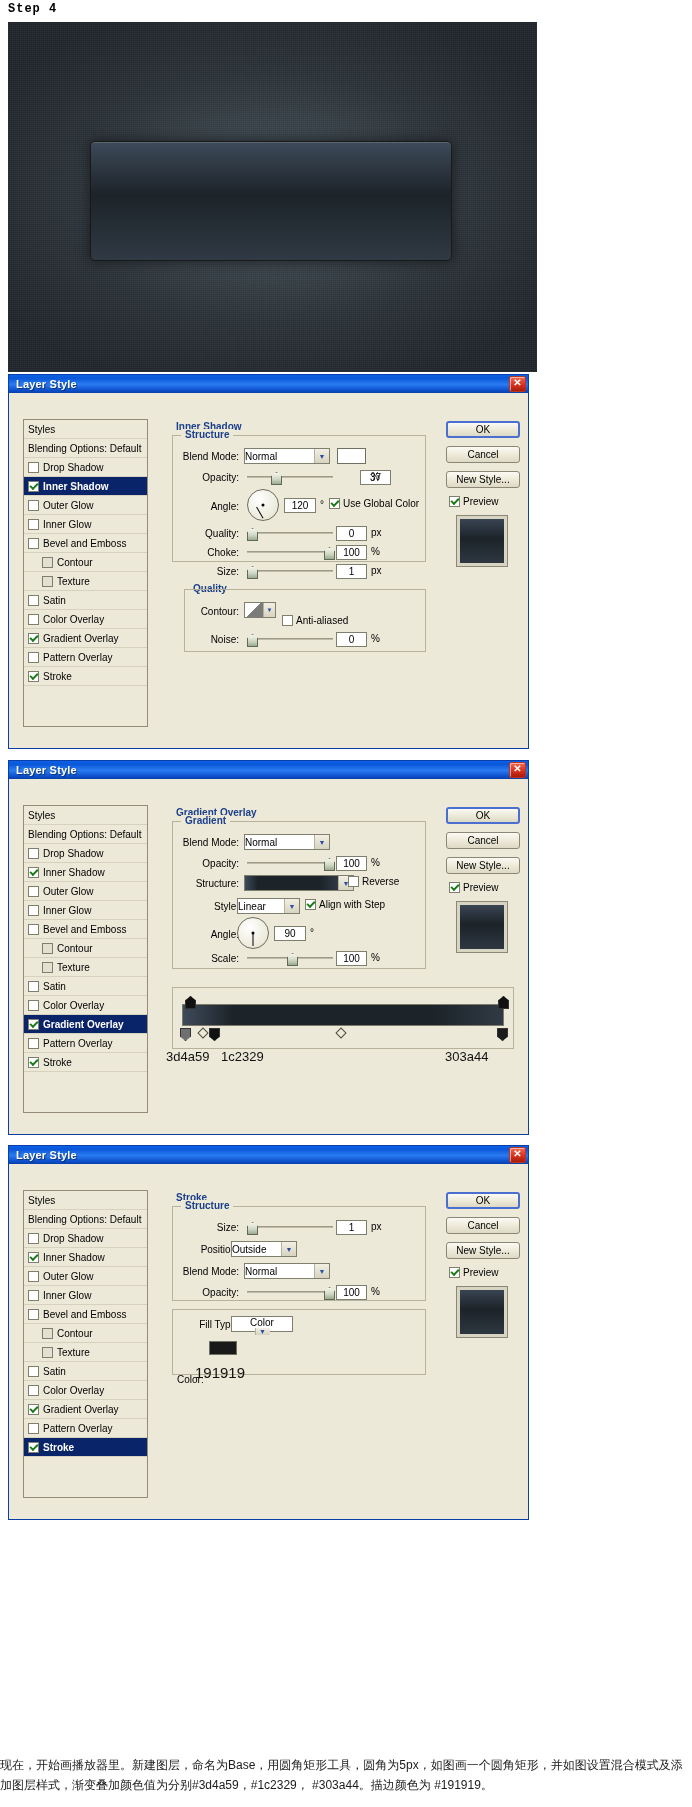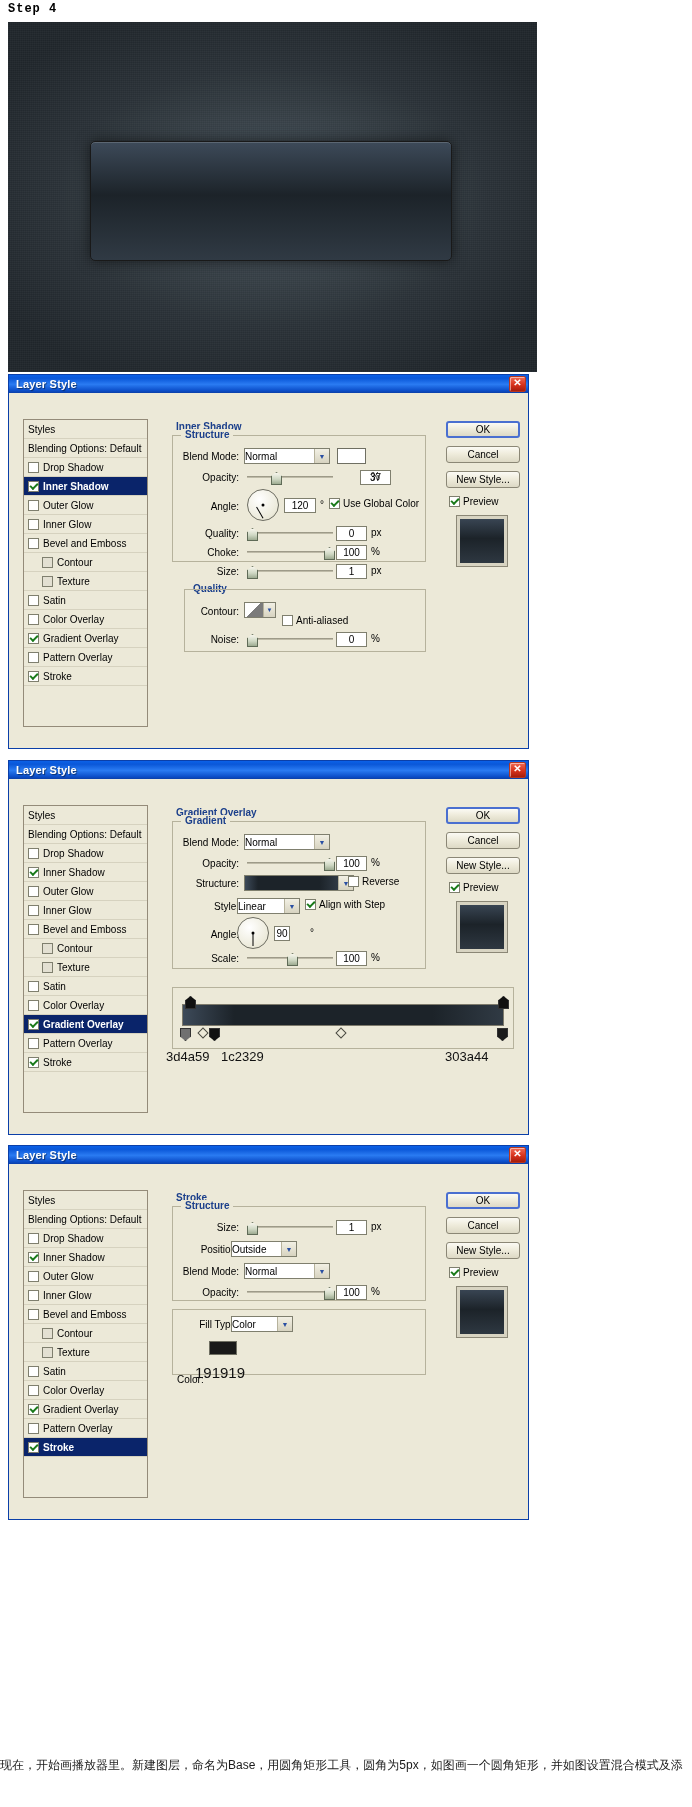--- a/index.html
+++ b/index.html
@@ -475,21 +475,21 @@
       <div class="chk-inline" style="left:296px;top:120px;">
         <span class="cb on"></span>
         <span>Align with Step</span>
       </div>
 
       <div class="lbl" style="left:168px;top:150px;width:62px;">Angle:</div>
       <div class="dial" style="left:228px;top:138px;">
         <div class="needle" style="transform:rotate(0deg) translateX(-0.5px);"></div>
         <div class="hub"></div>
       </div>
-      <div class="field" style="left:265px;top:147px;width:16px;">90</div>
+      <div class="field" style="left:265px;top:147px;width:32px;">90</div>
       <div class="unit" style="left:301px;top:148px;">°</div>
 
       <div class="lbl" style="left:168px;top:174px;width:62px;">Scale:</div>
       <div class="slider" style="left:238px;top:173px;width:86px;">
         <div class="track"></div>
         <div class="knob" style="left:40px;"></div>
       </div>
       <div class="field" style="left:327px;top:172px;width:31px;">100</div>
       <div class="unit" style="left:362px;top:173px;">%</div>
 
@@ -610,36 +610,37 @@
       <div class="lbl" style="left:168px;top:123px;width:62px;">Opacity:</div>
       <div class="slider" style="left:238px;top:122px;width:86px;">
         <div class="track"></div>
         <div class="knob" style="left:77px;"></div>
       </div>
       <div class="field" style="left:327px;top:121px;width:31px;">100</div>
       <div class="unit" style="left:362px;top:122px;">%</div>
 
       <div class="group" style="left:163px;top:145px;width:254px;height:66px;"></div>
       <div class="lbl" style="left:168px;top:155px;width:62px;">Fill Type:</div>
-      <div class="combo" style="left:222px;top:152px;width:62px;">
+      <div class="combo" style="left:222px;top:152px;width:62px;flex-direction:column;">
         <span class="val">Color</span>
         <span class="arrow">▼</span>
       </div>
       <div class="lbl" style="left:168px;top:180px;width:40px;text-align:left;margin-top:30px;">Color:</div>
       <div class="swatch" style="left:200px;top:177px;width:28px;height:14px;background:#191919;"></div>
       <div class="hexlbl" style="left:186px;top:200px;font-size:15px;">191919</div>
 
       <div class="btn primary" style="left:437px;top:28px;">OK</div>
       <div class="btn" style="left:437px;top:53px;">Cancel</div>
       <div class="btn" style="left:437px;top:78px;">New Style...</div>
       <div class="chk-inline" style="left:440px;top:103px;">
         <span class="cb on"></span>
         <span>Preview</span>
       </div>
       <div class="preview-thumb" style="left:447px;top:122px;"></div>
     </div>
   </div>
 
   <div class="caption" style="top:1755px;">
     <div class="line">现在，开始画播放器里。新建图层，命名为Base，用圆角矩形工具，圆角为5px，如图画一个圆角矩形，并如图设置混合模式及添</div>
+    <div class="line">加图层样式，渐变叠加颜色值为分别#3d4a59，#1c2329， #303a44。描边颜色为 #191919。</div>
   </div>
 
 </div>
 
 </body></html>

